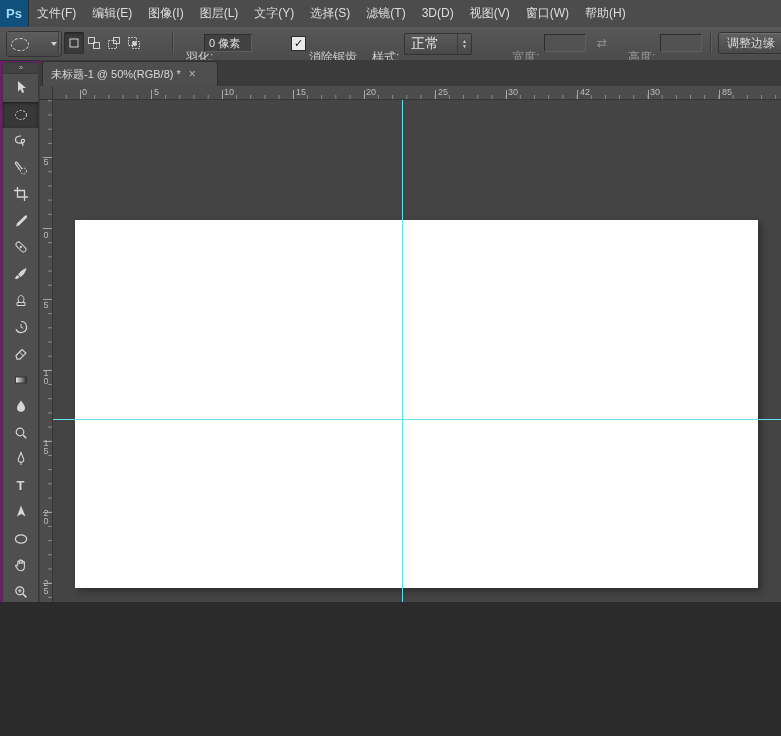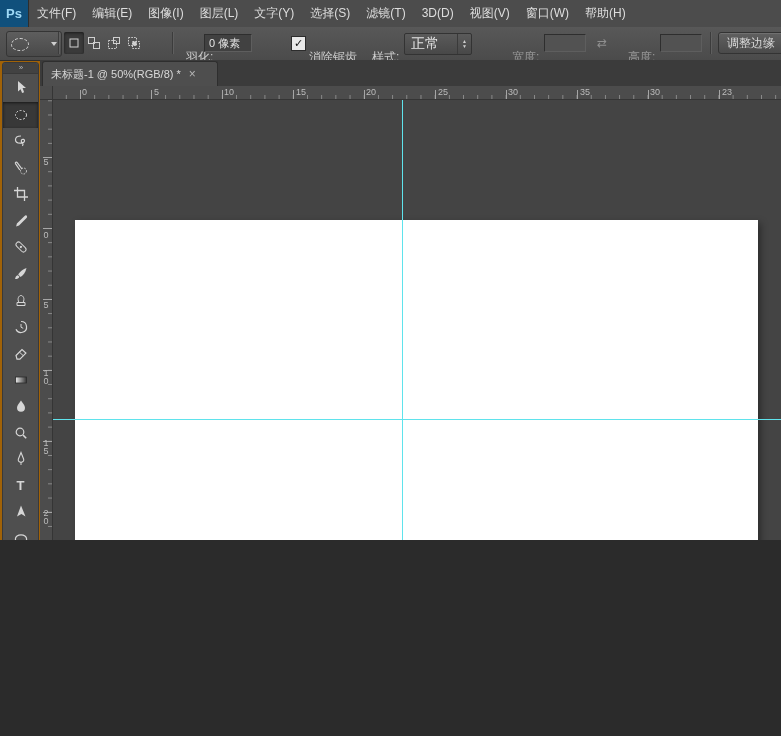--- a/index.html
+++ b/index.html
@@ -1,18 +1,18 @@
 <!DOCTYPE html>
 <html><head>
 <meta charset="utf-8">
 <style>
   html,body{margin:0;padding:0;background:#2b2b2b;}
-  #app{position:relative;width:781px;height:540px;overflow:hidden;
+  #app{position:relative;width:781px;height:602px;overflow:hidden;
        font-family:"Liberation Sans","DejaVu Sans",sans-serif;
-       background:#a16207;color:#d6d6d6;-webkit-font-smoothing:antialiased;}
+       background:#701a75;color:#d6d6d6;-webkit-font-smoothing:antialiased;}
 
   
   .menubar{position:absolute;left:0;top:0;width:781px;height:27px;
            background:#4c4c4c;border-bottom:1px solid #393939;
            display:flex;align-items:center;}
   .ps-logo{width:28px;height:27px;background:#10507c;color:#9fd9f6;
            font-weight:bold;font-size:13px;display:flex;align-items:center;justify-content:center;
            border-right:1px solid #2e2e2e;}
   .menu-item{padding:0 8px;font-size:12px;color:#dedede;line-height:27px;cursor:default;}
 
@@ -351,23 +351,23 @@
 
   <div class="ruler-corner"></div>
   <div class="hruler">
     <span class="hnum" style="left:29px">0</span>
     <span class="hnum" style="left:101px">5</span>
     <span class="hnum" style="left:171px">10</span>
     <span class="hnum" style="left:243px">15</span>
     <span class="hnum" style="left:313px">20</span>
     <span class="hnum" style="left:385px">25</span>
     <span class="hnum" style="left:455px">30</span>
-    <span class="hnum" style="left:527px">35</span>
+    <span class="hnum" style="left:527px">42</span>
     <span class="hnum" style="left:597px">30</span>
-    <span class="hnum" style="left:669px">23</span>
+    <span class="hnum" style="left:669px">85</span>
   </div>
   <div class="vruler">
     <span class="vnum" style="top:57px">5</span>
     <span class="vnum" style="top:130px">0</span>
     <span class="vnum" style="top:200px">5</span>
     <span class="vnum" style="top:268px">10</span>
     <span class="vnum" style="top:338px">15</span>
     <span class="vnum" style="top:408px">20</span>
     <span class="vnum" style="top:478px">25</span>
     <span class="vnum" style="top:548px">30</span>

